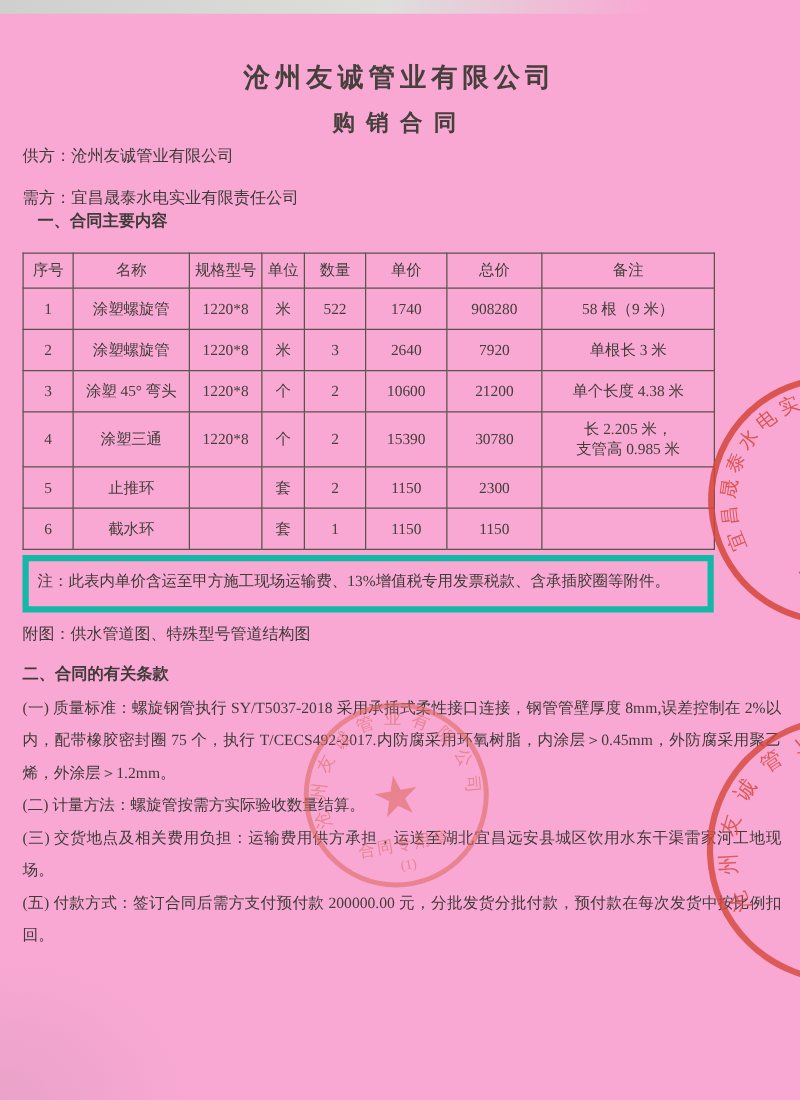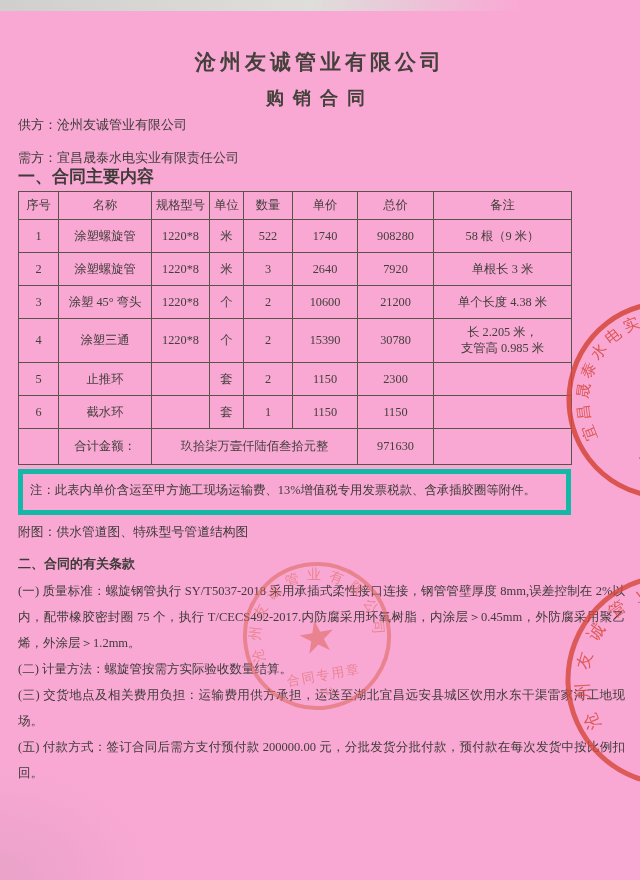--- a/index.html
+++ b/index.html
@@ -27,23 +27,23 @@
   .doc-title{
     position:absolute;top:86px;left:0;width:100%;
     text-align:center;font-size:18px;font-weight:600;letter-spacing:9px;color:#45403c;
   }
   .hline{position:absolute;font-size:13px;white-space:nowrap;}
   .supplier-line{top:116px;left:18px;}
   .buyer-line{top:149px;left:18px;}
   .meta-block{position:absolute;top:111px;left:415px;font-size:13px;line-height:21px;}
   .meta-row{white-space:nowrap;}
   .content{position:absolute;top:168px;left:18px;width:607px;}
-  .sec-heading{font-size:17px;font-weight:600;line-height:18px;}
+  .sec-heading{font-size:13px;font-weight:600;line-height:18px;margin-left:12px;}
   table.items{
-    border-collapse:collapse;table-layout:fixed;width:553px;margin-top:5px;
+    border-collapse:collapse;table-layout:fixed;width:553px;margin-top:16px;
     font-size:12.3px;color:#423e3a;
   }
   table.items td,table.items th{
     border:1px solid #59534c;text-align:center;vertical-align:middle;
     padding:1px 2px;font-weight:400;overflow:hidden;
   }
   tr.hrow{height:28px;}
   tr.drow{height:33px;}
   tr.drow-tall{height:44px;}
   tr.trow{height:36px;}
@@ -162,27 +162,20 @@
       <tr class="drow">
         <td>6</td>
         <td>截水环</td>
         <td></td>
         <td>套</td>
         <td>1</td>
         <td>1150</td>
         <td>1150</td>
         <td></td>
       </tr>
-      <tr class="trow">
-        <td></td>
-        <td>合计金额：</td>
-        <td colspan="4">玖拾柒万壹仟陆佰叁拾元整</td>
-        <td>971630</td>
-        <td></td>
-      </tr>
     </tbody>
       </table>
 
     <div class="note-box">注：此表内单价含运至甲方施工现场运输费、13%增值税专用发票税款、含承插胶圈等附件。</div>
 
     <div class="attachment-line">附图：供水管道图、特殊型号管道结构图</div>
 
     <div class="sec2-heading">二、合同的有关条款</div>
 
     <div class="clauses">

